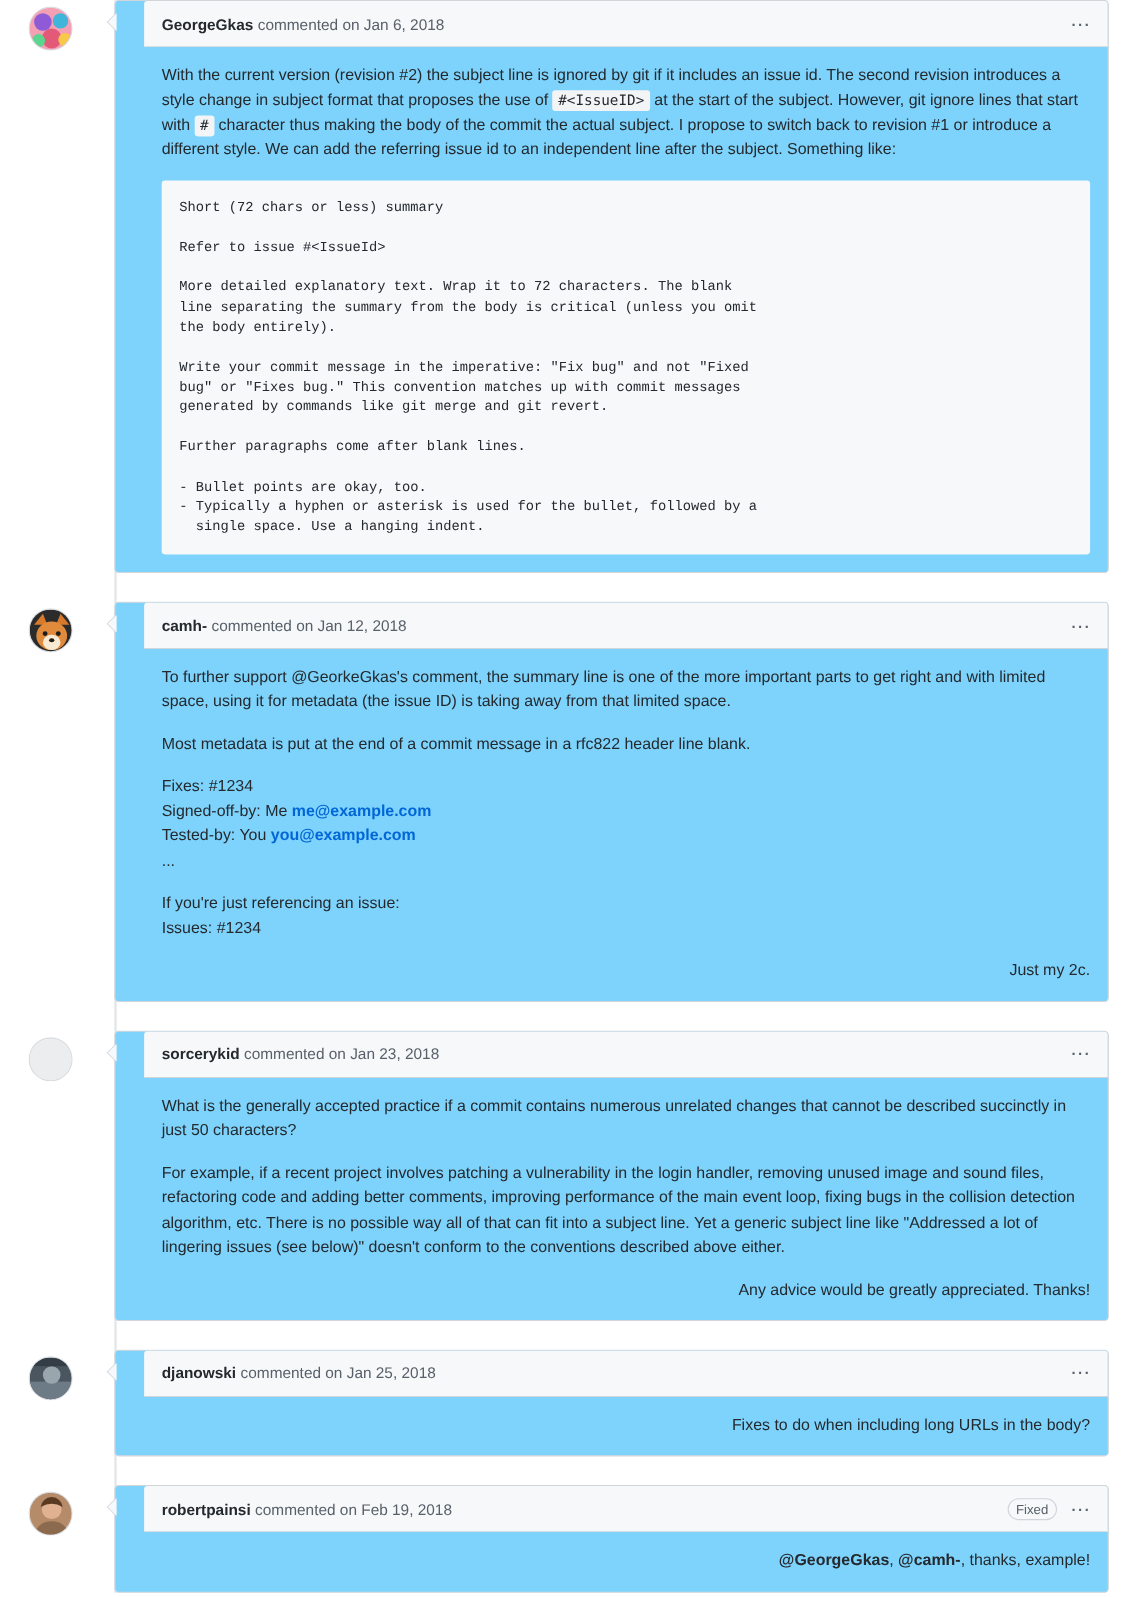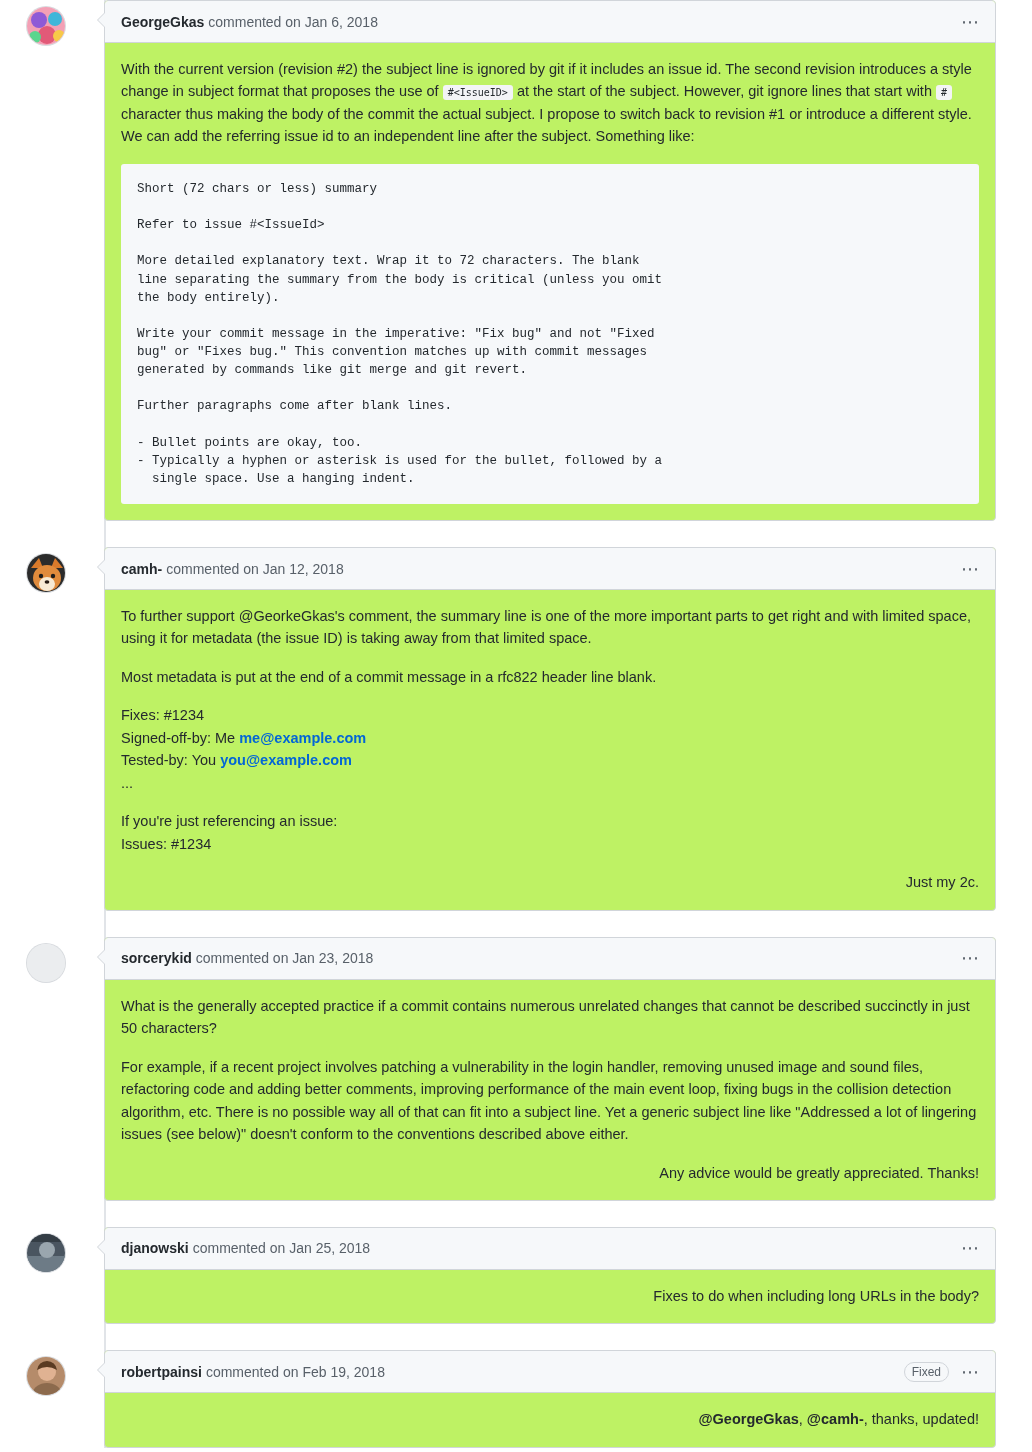--- a/index.html
+++ b/index.html
@@ -50,24 +50,25 @@
     border-radius: 50%;
     overflow: hidden;
     background: #e9ecef;
     border: 1px solid rgba(27,31,35,0.08);
     display: block;
   }
   .avatar svg { display: block; }
   .bubble {
     position: relative;
     flex: 1 1 auto;
-    margin-right: 36px;
+    margin-right: 24px;
     border: 1px solid #d1d5da;
     border-radius: 4px;
-    background: #bef264;
+    background: #7dd3fc;
+    padding-left: 26px;
   }
   
   .bubble:before {
     content: "";
     position: absolute;
     left: -8px;
     top: 11px;
     width: 0; height: 0;
     border-top: 8px solid transparent;
     border-bottom: 8px solid transparent;
@@ -128,21 +129,21 @@
     line-height: 1.55;
     color: #24292e;
   }
   .bubble-body p { margin: 0 0 16px 0; }
   .bubble-body p:last-child { margin-bottom: 0; text-align: right; }
   code.inline {
     background: #f3f4f6;
     border-radius: 3px;
     padding: 2px 5px;
     font-family: "DejaVu Sans Mono", "Liberation Mono", monospace;
-    font-size: 10px;
+    font-size: 13px;
     color: #24292e;
   }
   pre.codeblock {
     background: #f6f8fa;
     border-radius: 3px;
     padding: 16px;
     margin: 0;
     overflow: auto;
     font-family: Liberation Mono, monospace;
     font-size: 12.5px;
@@ -309,19 +310,19 @@
     <div class="bubble">
       <div class="bubble-header">
         <span class="author">robertpainsi</span>
         <span class="meta-text">commented on Feb 19, 2018</span>
         <span class="header-spacer"></span>
         <span class="author-badge">Fixed</span>
         <span class="kebab">⋯</span>
       </div>
       <div class="bubble-body">
         <p>
-          <span class="mention">@GeorgeGkas</span><span>, </span><span class="mention">@camh-</span><span>, thanks, updated!</span>
+          <span class="mention">@GeorgeGkas</span><span>, </span><span class="mention">@camh-</span><span>, thanks, example!</span>
         </p>
       </div>
     </div>
   </div>
 
 </div>
 
 </body></html>

